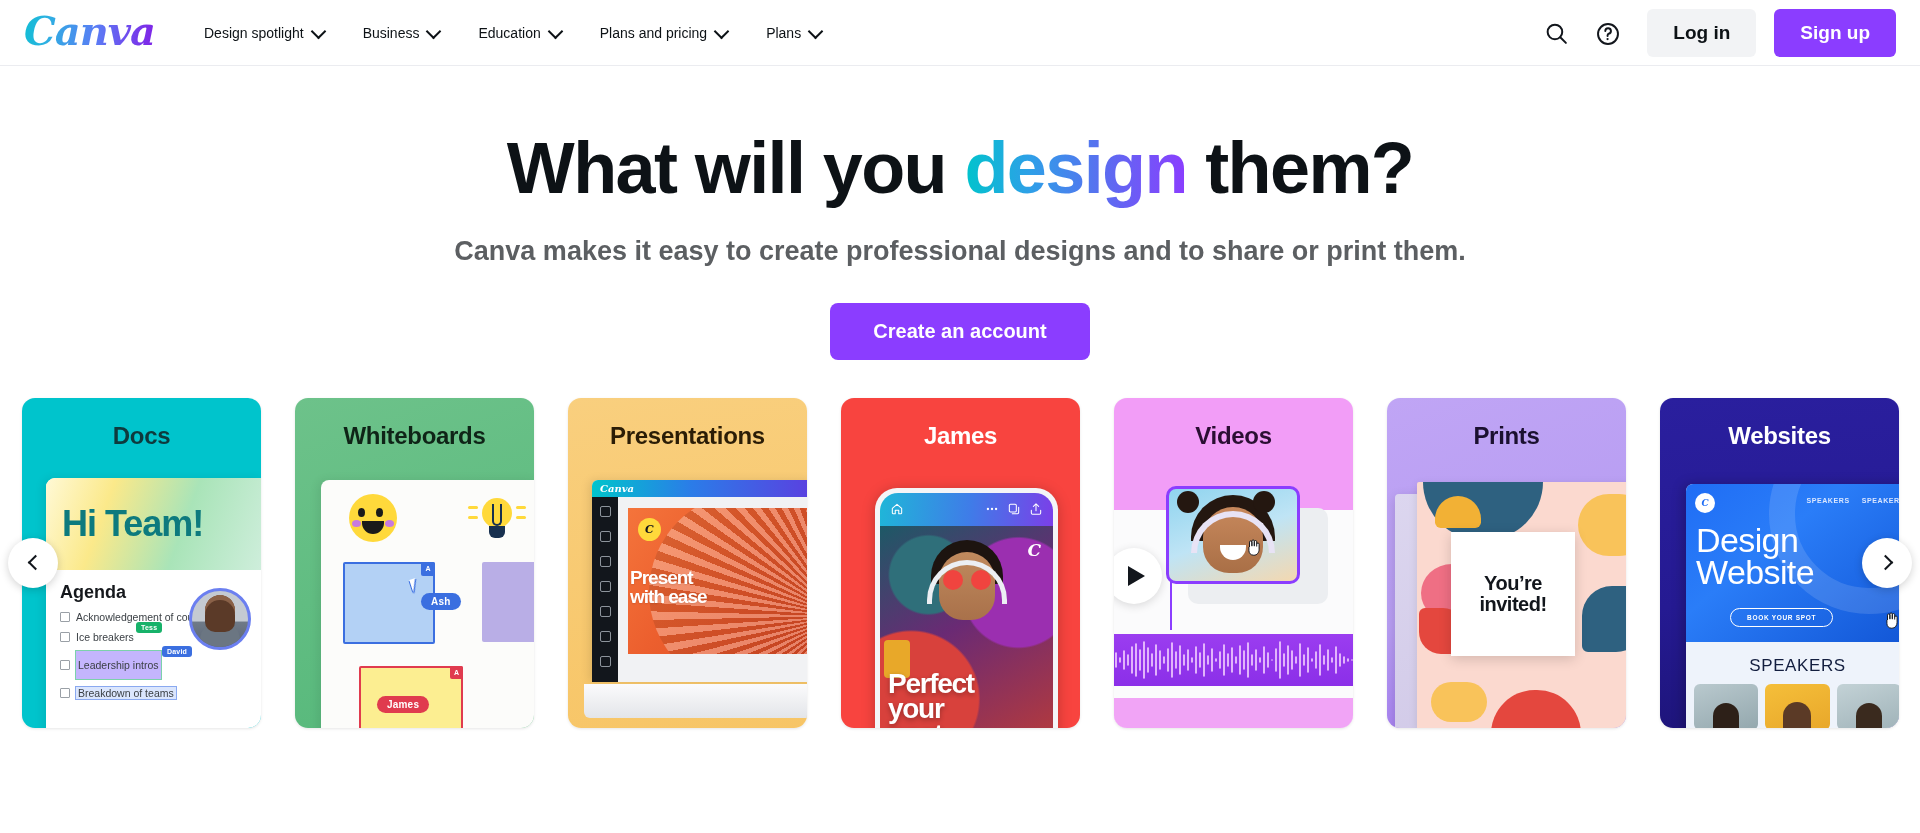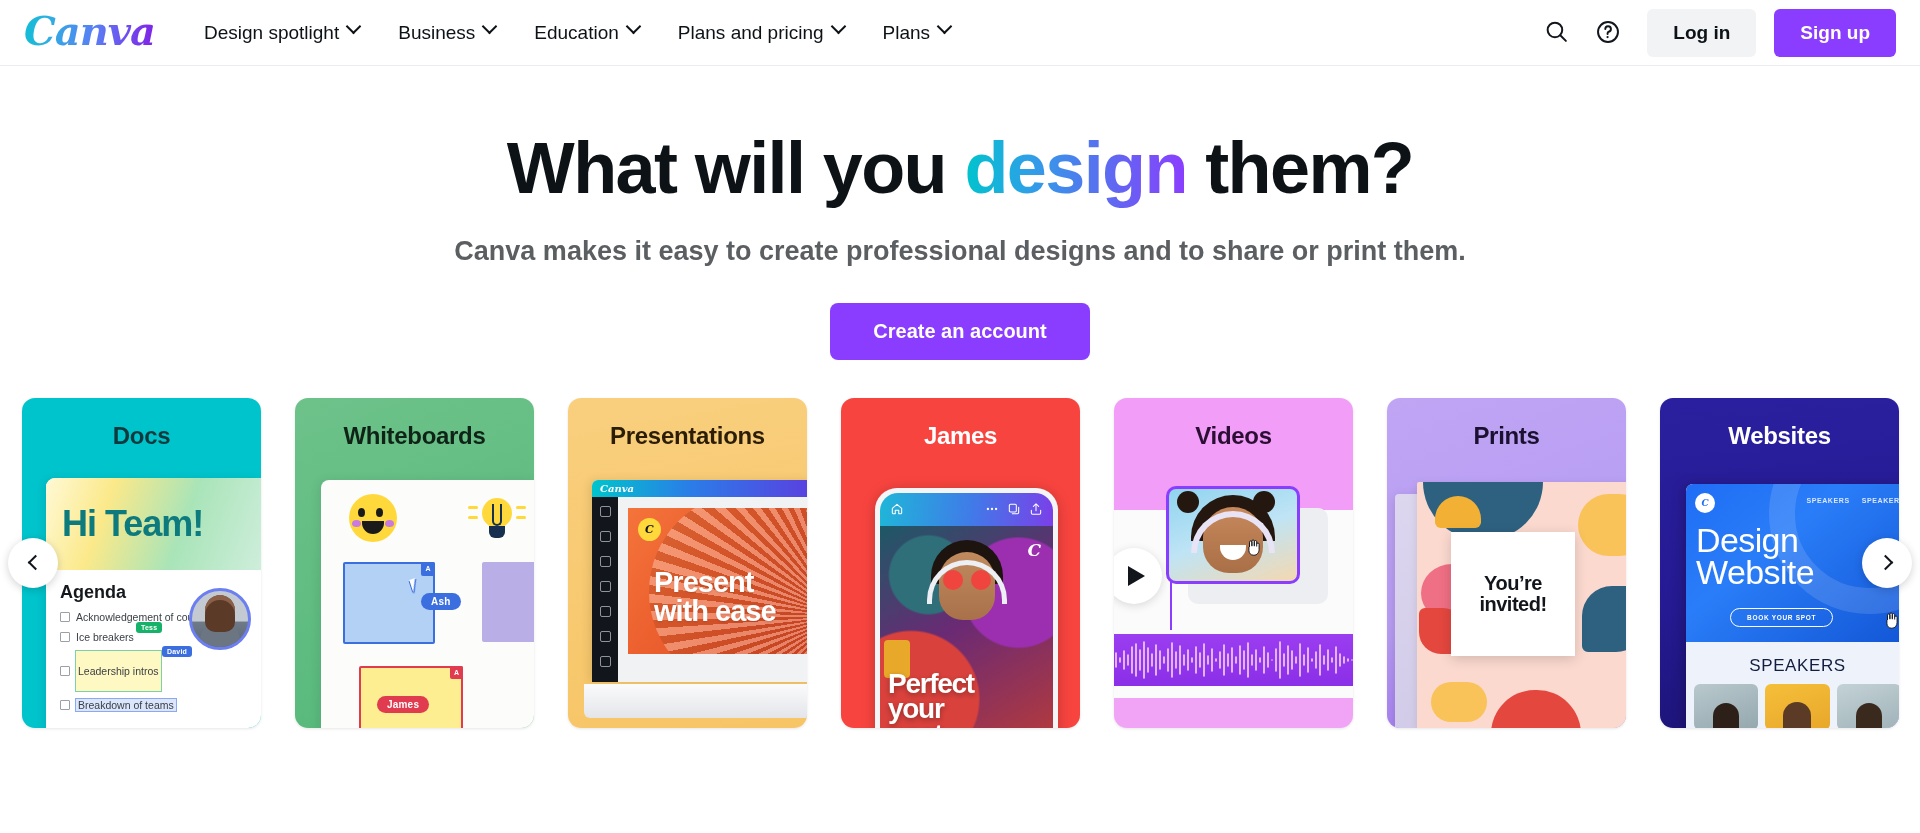--- a/index.html
+++ b/index.html
@@ -40,22 +40,23 @@
     user-select: none;
   }
   .nav {
     display: flex;
     align-items: center;
     gap: 0px;
     margin-left: 18px;
   }
   .nav-item {
     display: flex;
+    align-items: center;
     gap: 9px;
-    font-size: 19px;
+    font-size: 14px;
     color: #0d1216;
     padding: 10px 19px;
     border-radius: 6px;
     cursor: pointer;
     white-space: nowrap;
     font-weight: 400;
   }
   .chev {
     width: 12px; height: 12px;
     display: inline-block;
@@ -67,21 +68,21 @@
     position: absolute;
     left: 0; top: 1px;
     width: 9px; height: 9px;
     border-right: 2px solid #0d1216;
     border-bottom: 2px solid #0d1216;
     transform: rotate(45deg);
   }
   .header-right {
     margin-left: auto;
     display: flex;
-    align-items: flex-start;
+    align-items: flex-end;
     gap: 6px;
   }
   .icon-btn {
     width: 46px; height: 46px;
     border-radius: 50%;
     display: flex;
     align-items: center;
     justify-content: center;
     cursor: pointer;
     background: transparent;
@@ -211,21 +212,21 @@
     font-size: 36px; font-weight: 700;
     color: #0d7a7e; letter-spacing: -1px;
   }
   .docs-body { padding: 12px 12px 0 14px; position: relative; }
   .docs-agenda { font-size: 18px; font-weight: 700; color: #15181c; }
   .docs-item { display: flex; align-items: center; gap: 6px; margin-top: 8px; }
   .docs-box {
     width: 10px; height: 10px; border: 1.3px solid #9aa0a6; border-radius: 1px; flex: 0 0 auto;
   }
   .docs-txt { font-size: 10.5px; color: #3b4045; white-space: nowrap; }
-  .docs-hl-a { background: #fef9c3; box-shadow: 0 0 0 1px #7cd1ab; padding: 14px 2px; }
+  .docs-hl-a { background: #c4b5fd; box-shadow: 0 0 0 1px #7cd1ab; padding: 8px 2px; }
   .docs-hl-b { background: #dbe6fd; box-shadow: 0 0 0 1px #8aa9f0; padding: 0 2px; }
   .tag {
     position: absolute; font-size: 7px; color: #fff; font-weight: 700;
     padding: 2px 5px; border-radius: 3px; letter-spacing: .2px;
   }
   .tag-tess { background: #17b26a; left: 90px; top: 52px; }
   .tag-david { background: #3b6fe0; left: 116px; top: 76px; }
   .docs-avatar {
     position: absolute; right: 12px; top: 18px;
     width: 62px; height: 62px; border-radius: 50%;
@@ -363,21 +364,21 @@
       rgba(255,255,255,.30) 0deg 2.6deg, rgba(0,0,0,.10) 2.6deg 5.2deg);
     border-radius:50%;
   }
   .pres-badge {
     position:absolute; left:10px; top:10px; width:23px; height:23px;
     background:#ffd93b; border-radius:50%;
     font-family:"DejaVu Serif", serif; font-style:italic; font-weight:700;
     font-size:11px; color:#12161c; text-align:center; line-height:23px;
   }
   .pres-txt {
-    position:absolute; left:26px; top:60px; font-size:29px; line-height:1.0;
+    position:absolute; left:2px; top:60px; font-size:19px; line-height:1.0;
     font-weight:700; color:#fff; letter-spacing:-1px; white-space:nowrap;
     text-shadow: 0 1px 2px rgba(0,0,0,.12);
   }
   .pres-base {
     position:absolute; left:-8px; right:-14px; bottom:0; height:34px;
     background: linear-gradient(180deg,#fbfbfc 0%,#e3e5e9 100%);
     border-radius: 0 0 6px 6px;
   }
 
   

